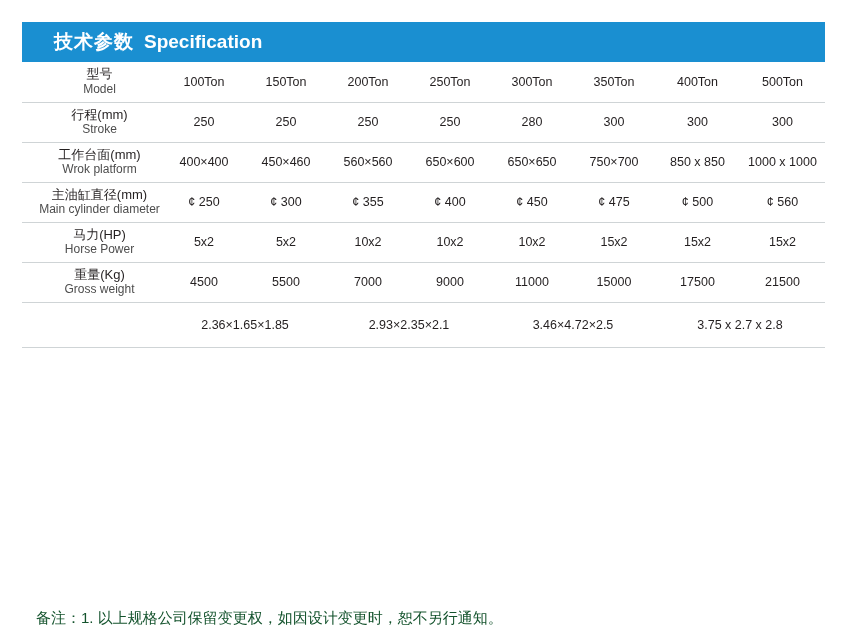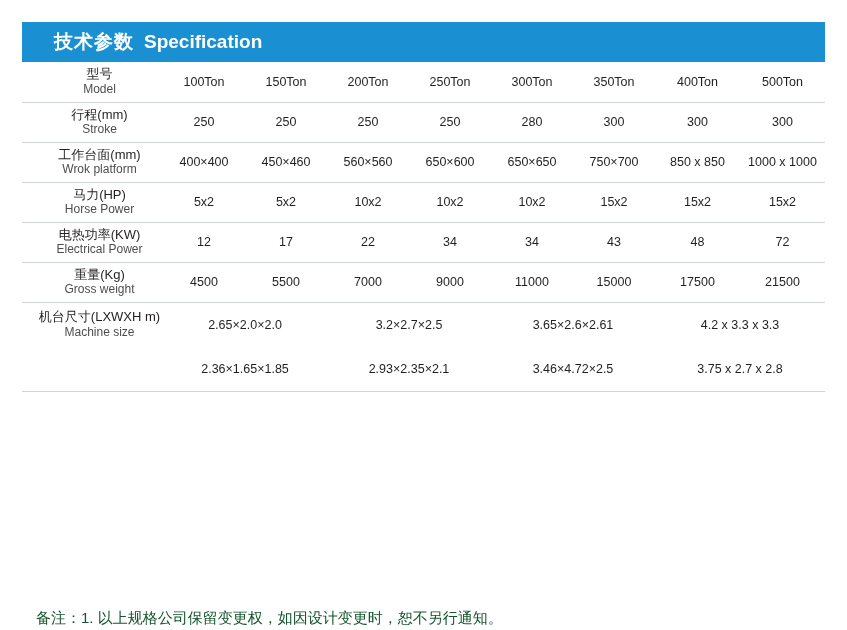--- a/index.html
+++ b/index.html
@@ -190,77 +190,67 @@
         <td class="val-small">400×400</td>
         <td class="val-small">450×460</td>
         <td class="val-small">560×560</td>
         <td class="val-small">650×600</td>
         <td class="val-small">650×650</td>
         <td class="val-small">750×700</td>
         <td class="val-small">850 x 850</td>
         <td class="val-xsmall">1000 x 1000</td>
       </tr>
 
+      <tr class="row-h">
+        <td class="label-cell">
+          <span class="label-cn">主油缸直径(mm)</span>
+          <span class="label-en">Main cylinder diameter</span>
+        </td>
+        <td class="val">¢ 250</td>
+        <td class="val">¢ 300</td>
+        <td class="val">¢ 355</td>
+        <td class="val">¢ 400</td>
+        <td class="val">¢ 450</td>
+        <td class="val">¢ 475</td>
+        <td class="val">¢ 500</td>
+        <td class="val">¢ 560</td>
+      </tr>
 
       <tr class="row-h">
         <td class="label-cell">
           <span class="label-cn">马力(HP)</span>
           <span class="label-en">Horse Power</span>
         </td>
         <td class="val">5x2</td>
         <td class="val">5x2</td>
         <td class="val">10x2</td>
         <td class="val">10x2</td>
         <td class="val">10x2</td>
         <td class="val">15x2</td>
         <td class="val">15x2</td>
         <td class="val">15x2</td>
       </tr>
 
-      <tr class="row-h">
-        <td class="label-cell">
-          <span class="label-cn">电热功率(KW)</span>
-          <span class="label-en">Electrical Power</span>
-        </td>
-        <td class="val">12</td>
-        <td class="val">17</td>
-        <td class="val">22</td>
-        <td class="val">34</td>
-        <td class="val">34</td>
-        <td class="val">43</td>
-        <td class="val">48</td>
-        <td class="val">72</td>
-      </tr>
 
       <tr class="row-h">
         <td class="label-cell">
           <span class="label-cn">重量(Kg)</span>
           <span class="label-en">Gross weight</span>
         </td>
         <td class="val">4500</td>
         <td class="val">5500</td>
         <td class="val">7000</td>
         <td class="val">9000</td>
         <td class="val">11000</td>
         <td class="val">15000</td>
         <td class="val">17500</td>
         <td class="val">21500</td>
       </tr>
 
 
-      <tr class="size-row no-rule">
-        <td class="label-cell">
-          <span class="label-cn">机台尺寸(LXWXH m)</span>
-          <span class="label-en">Machine size</span>
-        </td>
-        <td colspan="2" class="val">2.65×2.0×2.0</td>
-        <td colspan="2" class="val">3.2×2.7×2.5</td>
-        <td colspan="2" class="val">3.65×2.6×2.61</td>
-        <td colspan="2" class="val">4.2 x 3.3 x 3.3</td>
-      </tr>
 
       <tr class="size-row2">
         <td></td>
         <td colspan="2" class="val">2.36×1.65×1.85</td>
         <td colspan="2" class="val">2.93×2.35×2.1</td>
         <td colspan="2" class="val">3.46×4.72×2.5</td>
         <td colspan="2" class="val">3.75 x 2.7 x 2.8</td>
       </tr>
     </tbody>
   </table>

